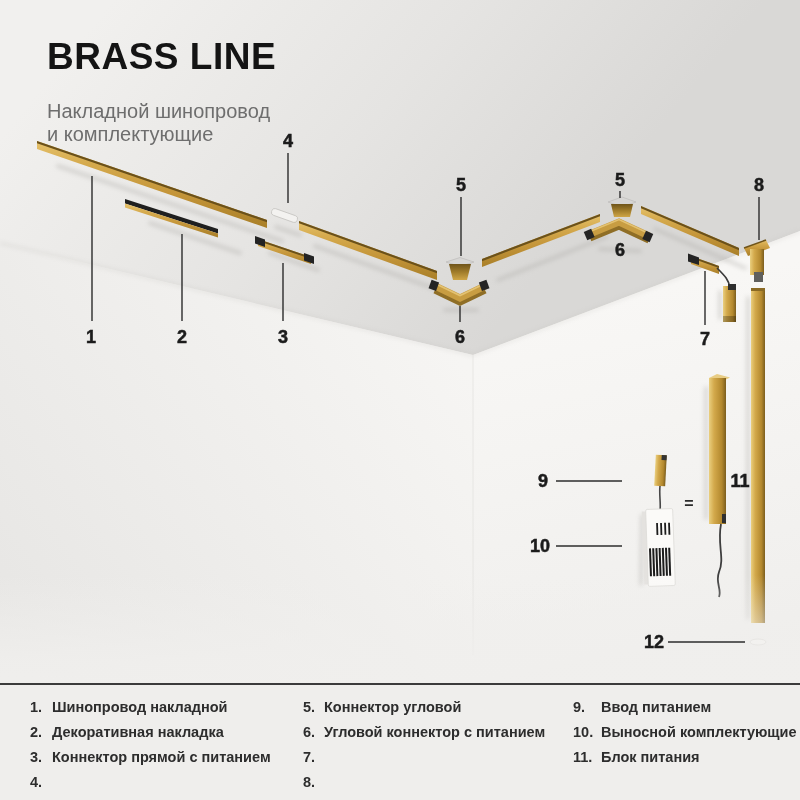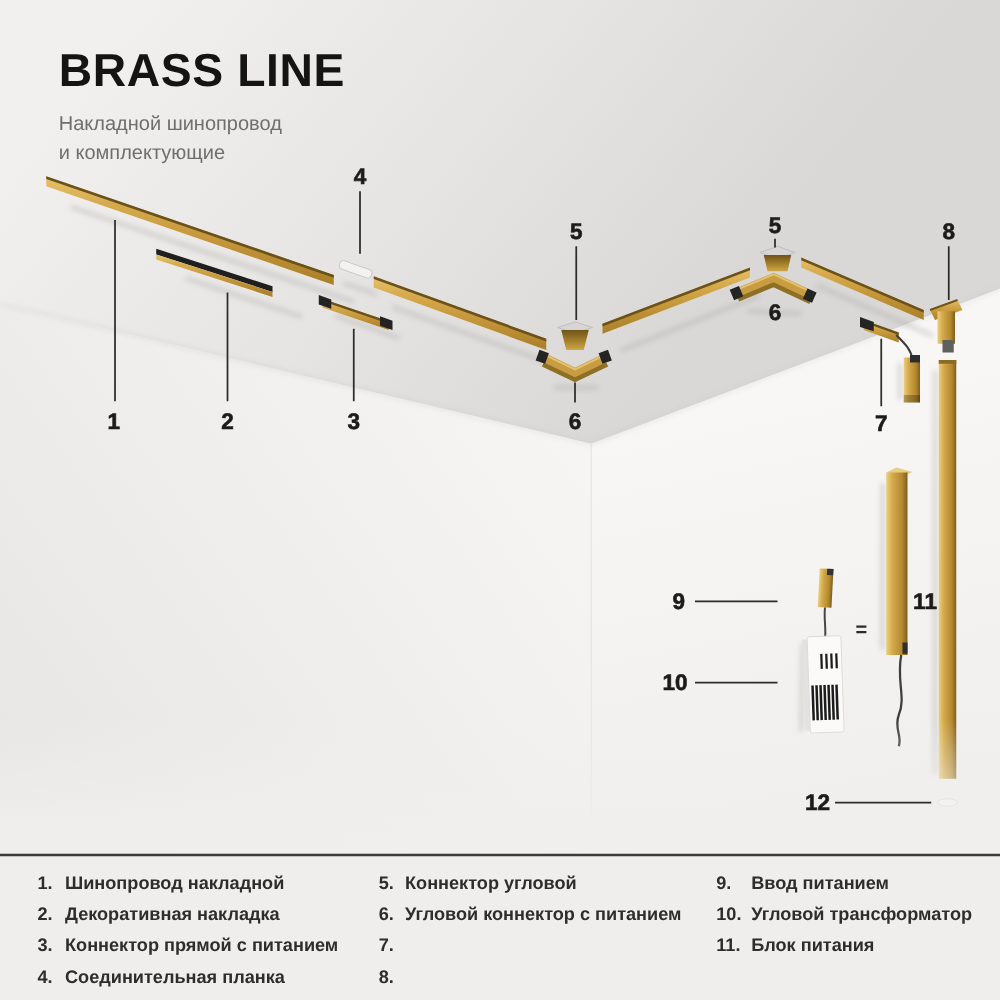--- a/index.html
+++ b/index.html
@@ -1,21 +1,21 @@
 <!DOCTYPE html>
 <html><head>
 <meta charset="utf-8">
 <style>
   html,body{margin:0;padding:0;}
   .page{position:relative;width:800px;height:800px;background:#f0efed;overflow:hidden;
         font-family:"Liberation Sans",sans-serif;}
   
   .hdr{position:absolute;left:47px;top:36px;z-index:5;}
   .hdr h1{margin:0;font-size:37px;font-weight:700;letter-spacing:0.5px;color:#141414;}
-  .hdr .sub{margin-top:10px;font-size:16px;line-height:23px;color:#6e6e6e;font-weight:400;}
+  .hdr .sub{margin-top:22px;font-size:20px;line-height:23px;color:#6e6e6e;font-weight:400;}
   
   .scene{position:absolute;left:0;top:0;}
   .callout{font-family:"Liberation Sans",sans-serif;font-size:18px;font-weight:700;
            fill:#1b1b1b;text-anchor:middle;paint-order:stroke;stroke:#1b1b1b;stroke-width:0.5px;}
   .equals{font-family:"Liberation Sans",sans-serif;font-size:16px;font-weight:700;fill:#2b2b2b;text-anchor:middle;}
   .cline{stroke:#2c2c2c;stroke-width:1.4;fill:none;}
   
   .legend{position:absolute;left:0;top:683px;width:800px;height:117px;border-top:2px solid #3b3b3b;
           background:#efeeec;z-index:4;}
   .lcol{position:absolute;top:9px;font-size:14.5px;font-weight:700;color:#2d2d2d;z-index:2;}
@@ -271,21 +271,20 @@
       <div class="lrow">
         <span class="lnum">2.</span>
         <span>Декоративная накладка</span>
       </div>
       <div class="lrow">
         <span class="lnum">3.</span>
         <span>Коннектор прямой с питанием</span>
       </div>
       <div class="lrow">
         <span class="lnum">4.</span>
-        <span>Соединительная планка</span>
       </div>
     </div>
     <div class="lcol c2">
       <div class="lrow">
         <span class="lnum">5.</span>
         <span>Коннектор угловой</span>
       </div>
       <div class="lrow">
         <span class="lnum">6.</span>
         <span>Угловой коннектор с питанием</span>
@@ -297,21 +296,21 @@
         <span class="lnum">8.</span>
       </div>
     </div>
     <div class="lcol c3">
       <div class="lrow">
         <span class="lnum">9.</span>
         <span>Ввод питанием</span>
       </div>
       <div class="lrow">
         <span class="lnum">10.</span>
-        <span>Угловой трансформатор</span>
+        <span>Выносной комплектующие</span>
       </div>
       <div class="lrow">
         <span class="lnum">11.</span>
         <span>Блок питания</span>
       </div>
     </div>
   </div>
 
   <div class="wm">
     <span class="g1">IMPERIUM</span><span class="g2">LOFT</span>

